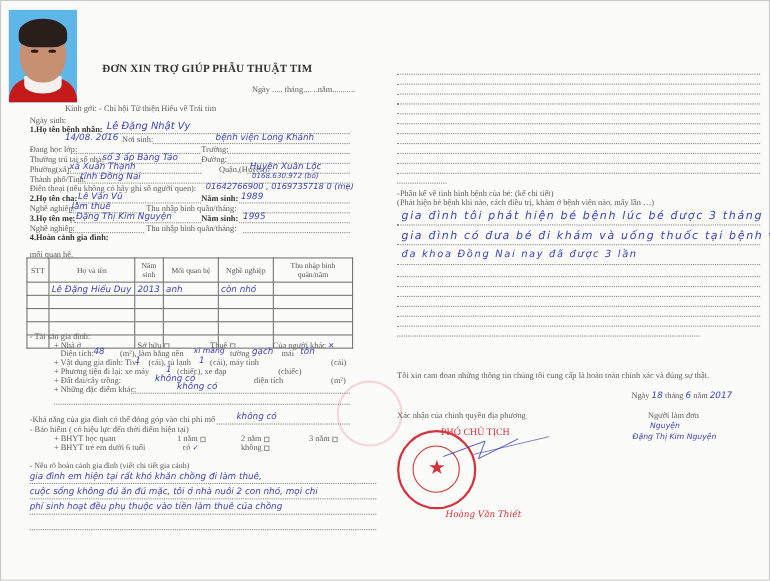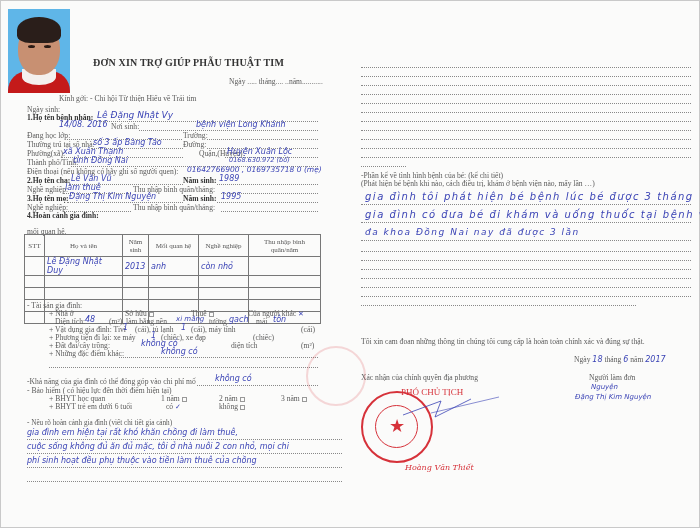--- a/index.html
+++ b/index.html
@@ -116,21 +116,21 @@
         <tr>
       <th style="width:20px;">STT</th>
       <th style="width:78px;">Họ và tên</th>
       <th style="width:26px;">Năm sinh</th>
       <th style="width:50px;">Mối quan hệ</th>
       <th style="width:50px;">Nghề nghiệp</th>
       <th>Thu nhập bình quân/năm</th>
     </tr>
     <tr>
       <td></td>
-      <td class="hw" style="text-align:left;">Lê Đặng Nhật Duy</td>
+      <td class="hw" style="text-align:left;">Lê Đặng Hiếu Duy</td>
       <td class="hw" style="text-align:left;">2013</td>
       <td class="hw" style="text-align:left;">anh</td>
       <td class="hw" style="text-align:left;">còn nhỏ</td>
       <td></td>
     </tr>
     <tr>
           <td></td>
           <td></td>
           <td></td>
           <td></td>

